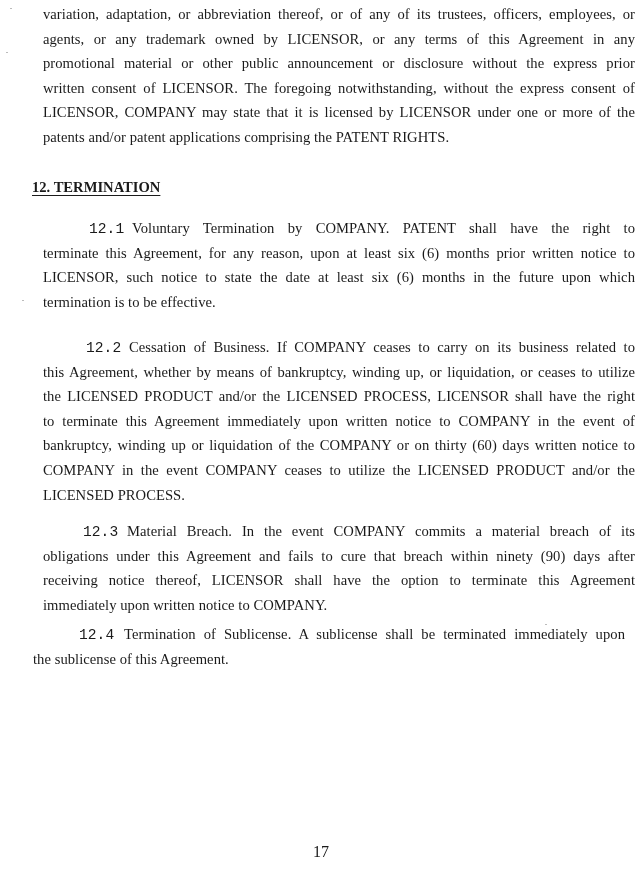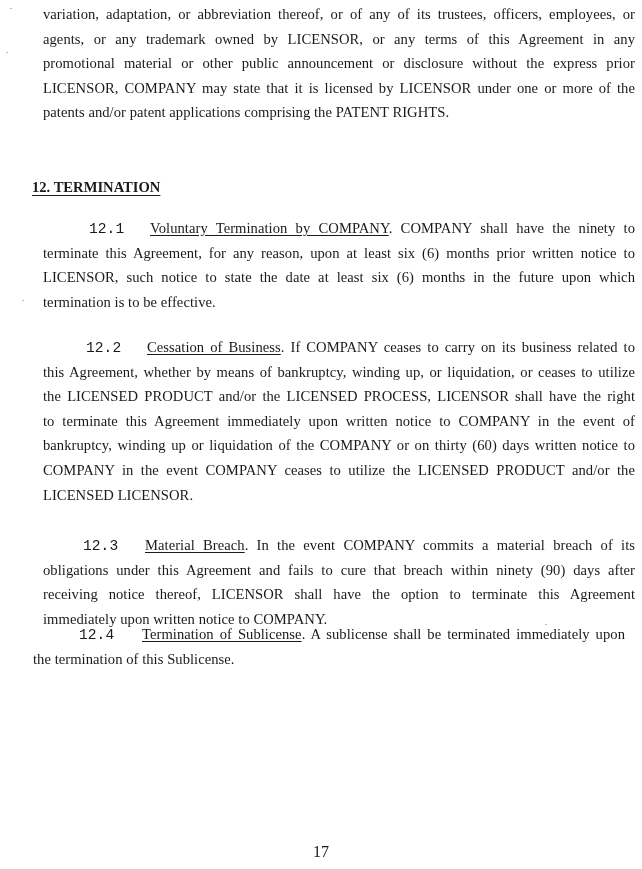--- a/index.html
+++ b/index.html
@@ -14,76 +14,77 @@
     text-align-last: left; letter-spacing: 0.05px;
   }
   .para .line { display: block; text-align: justify; text-align-last: justify; white-space: nowrap; height: 24.6px; }
   .para .line.last { text-align-last: left; }
   .heading {
     position: absolute; left: 0; width: 642px; top: 175px; 
     font-size: 14.6px; font-weight: bold; line-height: 24px;
   }
   .heading span { text-decoration: underline; text-underline-offset: 3px; padding-left: 32px; }
   .num { display: inline-block; font-family: Liberation Mono, monospace; }
-  .u { text-decoration: underline; text-underline-offset: 2px; margin-left: 18px; }
+  .u { text-underline-offset: 2px; }
   .pageno { position: absolute; left: 0; width: 642px; top: 843px; text-align: center; font-size: 16px; }
   .speck { position: absolute; width: 2px; height: 1px; background: #bbb; }
 </style>
 </head>
 <body>
 
 <div class="page">
 
   <div class="para" style="top:2px;">
     <span class="line">variation, adaptation, or abbreviation thereof, or of any of its trustees, officers, employees, or</span>
     <span class="line">agents, or any trademark owned by LICENSOR, or any terms of this Agreement in any</span>
     <span class="line">promotional material or other public announcement or disclosure without the express prior</span>
+    <span class="line">written consent of LICENSOR. The foregoing notwithstanding, without the express consent of</span>
     <span class="line">LICENSOR, COMPANY may state that it is licensed by LICENSOR under one or more of the</span>
     <span class="line last">patents and/or patent applications comprising the PATENT RIGHTS.</span>
   </div>
 
   <div class="heading">
     <span>12. TERMINATION</span>
   </div>
 
   <div class="para" style="top:216px;">
     <span class="line" style="padding-left:46px; box-sizing:border-box;">
-      <span class="num" style="width:43px;">12.1</span><span class="u">Voluntary Termination by COMPANY</span><span>. COMPANY shall have the ninety to</span>
+      <span class="num" style="width:43px;">12.1</span><span class="u">Voluntary Termination by COMPANY</span><span>. PATENT shall have the right to</span>
     </span>
     <span class="line">terminate this Agreement, for any reason, upon at least six (6) months prior written notice to</span>
     <span class="line">LICENSOR, such notice to state the date at least six (6) months in the future upon which</span>
     <span class="line last">termination is to be effective.</span>
   </div>
 
   <div class="para" style="top:335px;">
     <span class="line" style="padding-left:43px; box-sizing:border-box;">
       <span class="num" style="width:43px;">12.2</span><span class="u">Cessation of Business</span><span>. If COMPANY ceases to carry on its business related to</span>
     </span>
     <span class="line">this Agreement, whether by means of bankruptcy, winding up, or liquidation, or ceases to utilize</span>
     <span class="line">the LICENSED PRODUCT and/or the LICENSED PROCESS, LICENSOR shall have the right</span>
     <span class="line">to terminate this Agreement immediately upon written notice to COMPANY in the event of</span>
     <span class="line">bankruptcy, winding up or liquidation of the COMPANY or on thirty (60) days written notice to</span>
     <span class="line">COMPANY in the event COMPANY ceases to utilize the LICENSED PRODUCT and/or the</span>
-    <span class="line last">LICENSED LICENSOR.</span>
+    <span class="line last">LICENSED PROCESS.</span>
   </div>
 
-  <div class="para" style="top:533px;">
+  <div class="para" style="top:519px;">
     <span class="line" style="padding-left:40px; box-sizing:border-box;">
       <span class="num" style="width:44px;">12.3</span><span class="u">Material Breach</span><span>. In the event COMPANY commits a material breach of its</span>
     </span>
     <span class="line">obligations under this Agreement and fails to cure that breach within ninety (90) days after</span>
     <span class="line">receiving notice thereof, LICENSOR shall have the option to terminate this Agreement</span>
     <span class="line last">immediately upon written notice to COMPANY.</span>
   </div>
 
   <div class="para" style="top:622px; left:33px; width:592px;">
     <span class="line" style="padding-left:46px; box-sizing:border-box;">
       <span class="num" style="width:45px;">12.4</span><span class="u">Termination of Sublicense</span><span>. A sublicense shall be terminated immediately upon</span>
     </span>
-    <span class="line last">the termination of this Sublicense.</span>
+    <span class="line last">the sublicense of this Agreement.</span>
   </div>
 
   <div class="pageno">17</div>
 
   <div class="speck" style="left:10px; top:8px;"></div>
   <div class="speck" style="left:6px; top:52px;"></div>
   <div class="speck" style="left:22px; top:300px;"></div>
   <div class="speck" style="left:545px; top:624px;"></div>
 </div>
 

